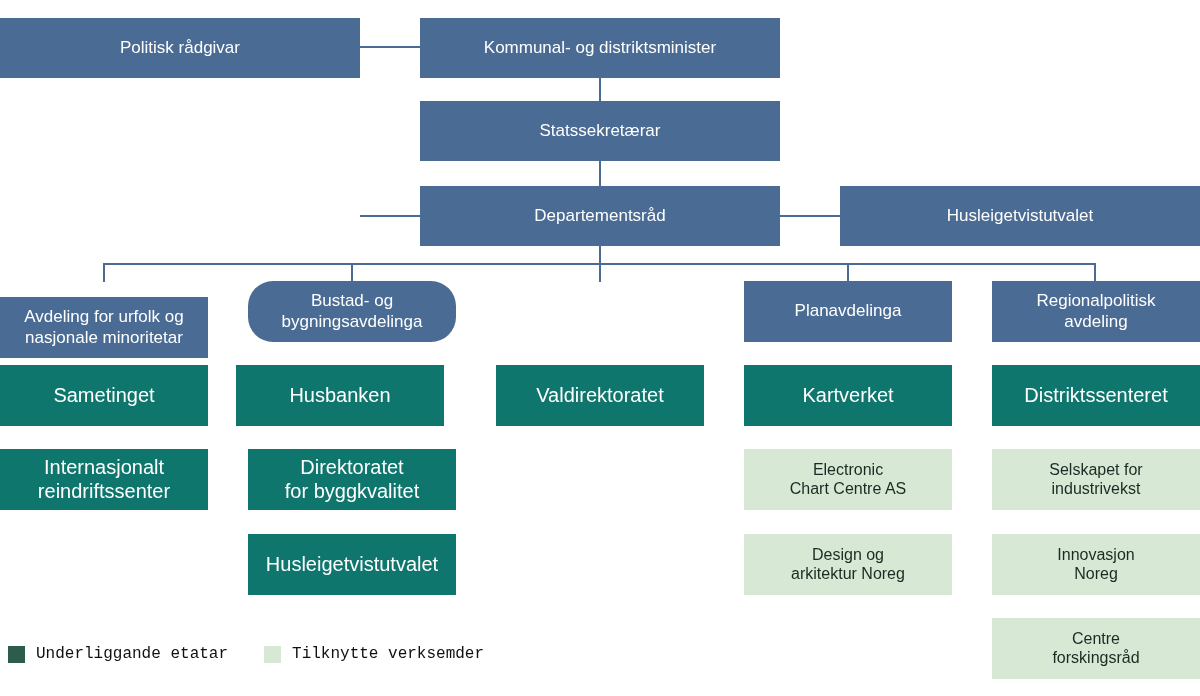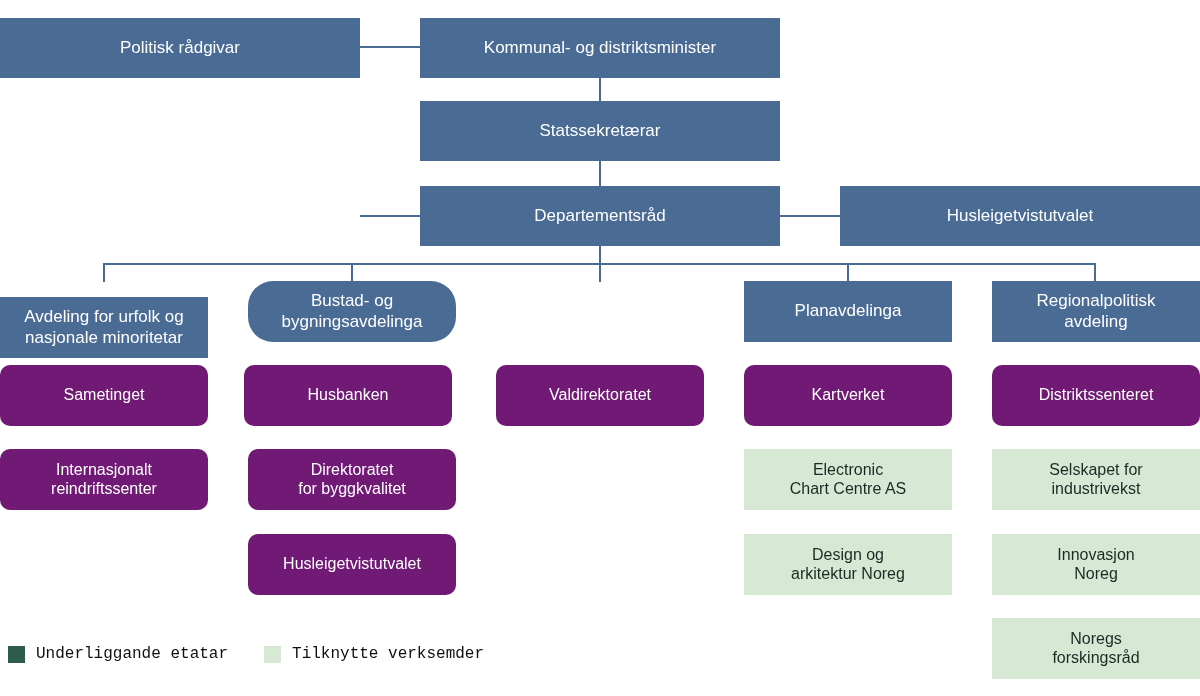--- a/index.html
+++ b/index.html
@@ -28,24 +28,23 @@
     line-height: 1.18;
     padding: 4px 0;
     white-space: pre-line;
   }
   .node.blue {
     background: #4a6b94;
     color: #ffffff;
     font-size: 17px;
   }
   .node.dark {
-    background: #701a75;
+    background: #0f766e;
     color: #ffffff;
-    font-size: 16px;
-    border-radius: 10px;
+    font-size: 20px;
   }
   .node.light {
     background: #d7e8d4;
     color: #1b2b24;
     font-size: 16px;
   }
   .connector {
     position: absolute;
     background: #4a6b94;
   }
@@ -100,39 +99,39 @@
   <div class="node blue" style="left:248px;top:281px;width:208px;height:61px;border-radius:25px;">Bustad- og
 bygningsavdelinga</div>
   <div class="node blue" style="left:744px;top:281px;width:208px;height:61px;">Planavdelinga</div>
   <div class="node blue" style="left:992px;top:281px;width:208px;height:61px;">Regionalpolitisk
 avdeling</div>
 
   <div class="node dark" style="left:0px;top:365px;width:208px;height:61px;">Sametinget</div>
   <div class="node dark" style="left:0px;top:449px;width:208px;height:61px;">Internasjonalt
 reindriftssenter</div>
 
-  <div class="node dark" style="left:244px;top:365px;width:208px;height:61px;">Husbanken</div>
+  <div class="node dark" style="left:236px;top:365px;width:208px;height:61px;">Husbanken</div>
   <div class="node dark" style="left:248px;top:449px;width:208px;height:61px;">Direktoratet
 for byggkvalitet</div>
   <div class="node dark" style="left:248px;top:534px;width:208px;height:61px;">Husleigetvistutvalet</div>
 
   <div class="node dark" style="left:496px;top:365px;width:208px;height:61px;">Valdirektoratet</div>
 
   <div class="node dark" style="left:744px;top:365px;width:208px;height:61px;">Kartverket</div>
   <div class="node light" style="left:744px;top:449px;width:208px;height:61px;">Electronic
 Chart Centre AS</div>
   <div class="node light" style="left:744px;top:534px;width:208px;height:61px;">Design og
 arkitektur Noreg</div>
 
   <div class="node dark" style="left:992px;top:365px;width:208px;height:61px;">Distriktssenteret</div>
   <div class="node light" style="left:992px;top:449px;width:208px;height:61px;">Selskapet for
 industrivekst</div>
   <div class="node light" style="left:992px;top:534px;width:208px;height:61px;">Innovasjon
 Noreg</div>
-  <div class="node light" style="left:992px;top:618px;width:208px;height:61px;">Noregs
+  <div class="node light" style="left:992px;top:618px;width:208px;height:61px;">Centre
 forskingsråd</div>
 
   <div class="legend">
     <div class="legend-item">
       <span class="swatch dark"></span>
       <span>Underliggande etatar</span>
     </div>
     <div class="legend-item">
       <span class="swatch light"></span>
       <span>Tilknytte verksemder</span>

